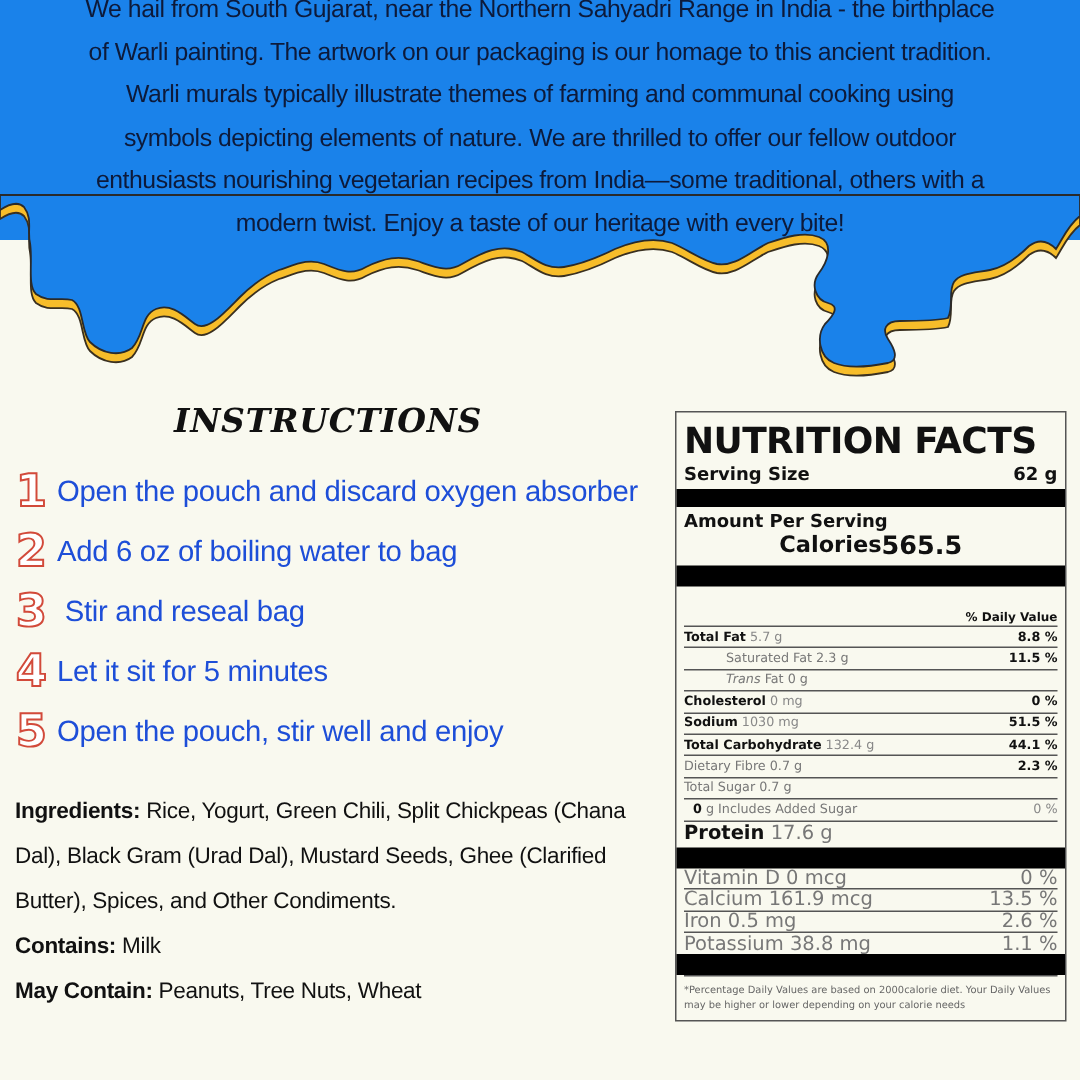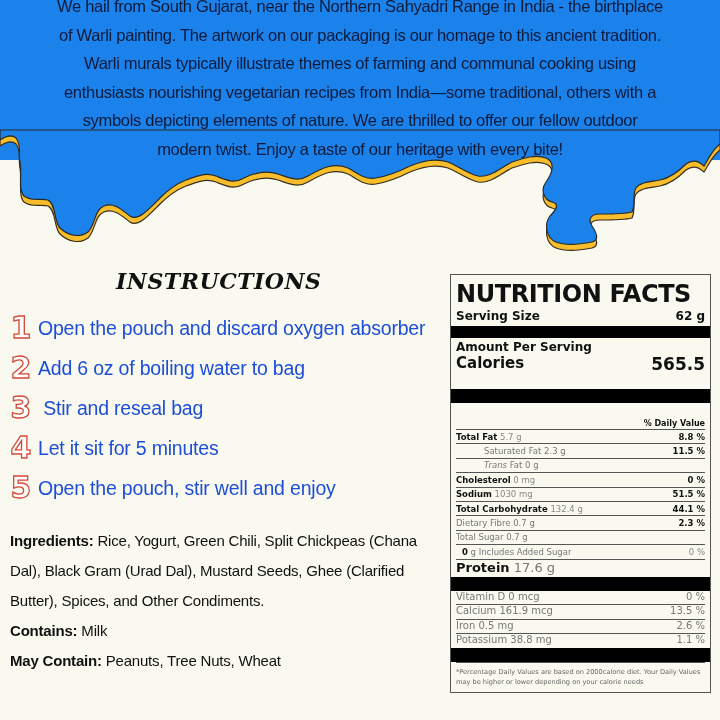--- a/index.html
+++ b/index.html
@@ -41,36 +41,36 @@
     box-sizing: border-box;
     font-family: "DejaVu Sans", sans-serif; color: #111;
   }
   .nf-title { font-size: 24px; font-weight: bold; letter-spacing: -0.4px; padding-top: 4px; line-height: 30px; }
   .nf-sub { font-size: 8px; color: #666; border-top: 1px solid #666; padding-top: 1px; }
   .nf-row { display: flex; justify-content: space-between; }
   .nf-serving { font-size: 12px; font-weight: bold; padding-bottom: 3px; }
   .nf-bar { height: 12px; background: #000; margin: 0 -5px; }
   .nf-bar.thick { height: 14px; }
   .nf-amount { font-size: 12px; font-weight: bold; padding-top: 2px; }
-  .nf-cal { font-size: 15px; font-weight: bold; padding-bottom: 15px; }
+  .nf-cal { font-size: 15px; font-weight: bold; padding-bottom: 3px; justify-content: center; }
   .nf-cal .v { font-size: 17px; font-weight: bold; }
   .nf-dv { font-size: 8px; font-weight: bold; text-align: right; padding: 16px 0 1px; border-bottom: 1px solid #555; }
   .nf-line { display: flex; justify-content: space-between; font-size: 8.5px; border-bottom: 1px solid #555; height: 13.4px; align-items: center; gap: 32px; }
   .nf-line .lbl b { color: #111; }
   .nf-line .amt { color: #888; }
   .nf-line .pct { font-weight: bold; }
   .nf-line .pct.light { font-weight: normal; color: #888; }
   .nf-line.indent .lbl { padding-left: 28px; color: #777; }
   .nf-line.indent2 .lbl { padding-left: 28px; color: #777; }
   .nf-line.sub .lbl { color: #777; }
   .nf-line.sub6 .lbl { padding-left: 6px; color: #777; }
   .nf-protein { font-size: 13px; padding: 0 0 2px; }
   .nf-protein b { font-weight: bold; }
   .nf-protein span { color: #777; }
-  .nf-vit { display: flex; justify-content: space-between; font-size: 10px; color: #777; border-bottom: 1px solid #555; height: 13.6px; }
+  .nf-vit { display: flex; justify-content: space-between; font-size: 13px; color: #777; border-bottom: 1px solid #555; height: 13.6px; align-items: center; }
   .nf-vit:last-of-type { border-bottom: none; }
   .nf-foot { font-size: 6.6px; color: #666; padding: 4px 0 5px; line-height: 10px; border-top: 1px solid #555; }
 </style>
 </head>
 <body>
 
 <svg class="drip-svg" viewBox="0 0 720 260" preserveAspectRatio="none">
   <path fill="#f7bd2a" stroke="#3a3020" stroke-width="1.2" d="M0,0 L720,0 L720,24 C712,22 706,34 702,36 C696,26 688,32 680,36 C670,40 665,42 652,46 L640,48 C630,50 630,58 630,64 L630,84 C630,88 610,86 600,88 C590,90 585,88 586,98 C588,108 595,118 590,120 C580,124 565,122 560,115 C555,108 556,96 562,90 C572,80 552,78 548,72 C545,60 562,54 572,50 C580,46 578,30 570,28 C540,28 520,40 500,44 C480,50 470,40 455,44 C440,48 430,46 420,40 C405,34 400,30 390,30 L388,44 C380,48 372,44 360,36 C345,28 335,34 320,40 C305,44 300,42 290,34 C275,30 265,36 252,40 C240,44 232,42 222,34 C210,28 198,36 188,40 C176,44 168,56 160,62 C150,66 140,60 128,56 C118,54 112,54 108,58 C100,68 100,92 92,102 C85,110 70,112 60,108 C50,104 52,90 50,78 C48,70 40,70 30,70 C24,72 20,66 22,58 L26,34 C26,28 20,26 10,30 L0,30 Z"></path>
   <path fill="#1a82ea" stroke="#2a2a2a" stroke-width="1.2" d="M0,0 L720,0 L720,16 C712,14 706,26 702,28 C696,18 688,24 680,28 C670,32 665,34 652,38 L640,40 C630,42 630,50 630,56 L630,76 C630,80 610,78 600,80 C590,82 585,80 586,90 C588,100 595,110 590,112 C580,116 565,114 560,107 C555,100 556,88 562,82 C572,72 552,70 548,64 C545,52 562,46 572,42 C580,38 578,22 570,20 C540,20 520,32 500,36 C480,42 470,32 455,36 C440,40 430,38 420,32 C405,26 400,22 390,22 L388,36 C380,40 372,36 360,28 C345,20 335,26 320,32 C305,36 300,34 290,26 C275,22 265,28 252,32 C240,36 232,34 222,26 C210,20 198,28 188,32 C176,36 168,48 160,54 C150,58 140,52 128,48 C118,46 112,46 108,50 C100,60 100,84 92,94 C85,102 70,104 60,100 C50,96 52,82 50,70 C48,62 40,62 30,62 C24,64 20,58 22,50 L26,26 C26,20 20,18 10,22 L0,22 Z" transform="translate(0,0)"></path>
 </svg>
@@ -81,22 +81,22 @@
   <g transform="translate(0,138)">
     <path fill="#f7bd2a" stroke="#3a3020" stroke-width="1.2" d="M0,8 C6,4 12,2 16,6 C22,14 18,22 20,30 C22,42 18,58 24,64 C32,70 40,66 48,68 C56,72 54,90 60,96 C68,104 80,106 88,100 C96,92 94,78 104,74 C114,70 122,78 130,84 C138,90 150,76 160,66 C168,58 176,52 186,48 C198,44 206,40 216,44 C226,48 234,52 244,46 C256,40 266,38 278,42 C290,46 298,50 308,44 C322,36 334,30 348,36 C356,40 364,48 376,46 C388,44 398,40 410,34 C424,28 436,26 448,30 C458,34 468,42 478,44 C490,46 500,36 512,30 C524,26 536,22 546,26 C556,30 552,42 546,50 C540,58 544,68 552,70 C560,72 556,78 550,84 C544,92 546,106 556,110 C566,114 582,112 592,110 C600,108 596,100 592,94 C588,88 590,82 600,82 C612,82 624,82 632,80 C636,72 632,62 636,56 C640,50 650,50 660,48 C670,46 678,40 686,32 C694,26 700,30 704,34 C708,28 712,18 720,12 L720,-2 L0,-2 Z"></path>
     <path fill="#1a82ea" stroke="#2a2a2a" stroke-width="1.2" d="M0,2 C6,-2 12,-4 16,0 C22,8 18,16 20,24 C22,36 18,52 24,58 C32,64 40,60 48,62 C56,66 54,84 60,90 C68,98 80,100 88,94 C96,86 94,72 104,68 C114,64 122,72 130,78 C138,84 150,70 160,60 C168,52 176,46 186,42 C198,38 206,34 216,38 C226,42 234,46 244,40 C256,34 266,32 278,36 C290,40 298,44 308,38 C322,30 334,24 348,30 C356,34 364,42 376,40 C388,38 398,34 410,28 C424,22 436,20 448,24 C458,28 468,36 478,38 C490,40 500,30 512,24 C524,20 536,16 546,20 C556,24 552,36 546,44 C540,52 544,62 552,64 C560,66 556,72 550,78 C544,86 546,100 556,104 C566,108 582,106 592,104 C600,102 596,94 592,88 C588,82 590,76 600,76 C612,76 624,76 632,74 C636,66 632,56 636,50 C640,44 650,44 660,42 C670,40 678,34 686,26 C694,20 700,24 704,28 C708,22 712,12 720,6 L720,-8 L0,-8 Z"></path>
   </g>
 </svg>
 
 <div class="intro" style="z-index:2">
   <div>We hail from South Gujarat, near the Northern Sahyadri Range in India - the birthplace</div>
   <div>of Warli painting. The artwork on our packaging is our homage to this ancient tradition.</div>
   <div>Warli murals typically illustrate themes of farming and communal cooking using</div>
+  <div>symbols depicting elements of nature. We are thrilled to offer our fellow outdoor</div>
   <div>enthusiasts nourishing vegetarian recipes from India—some traditional, others with a</div>
-  <div>symbols depicting elements of nature. We are thrilled to offer our fellow outdoor</div>
   <div>modern twist. Enjoy a taste of our heritage with every bite!</div>
 </div>
 
 <div class="instr-title">INSTRUCTIONS</div>
 
 <div class="steps">
   <div class="step">
     <span class="step-num">1</span>
     <span class="step-text">Open the pouch and discard oxygen absorber</span>
   </div>

